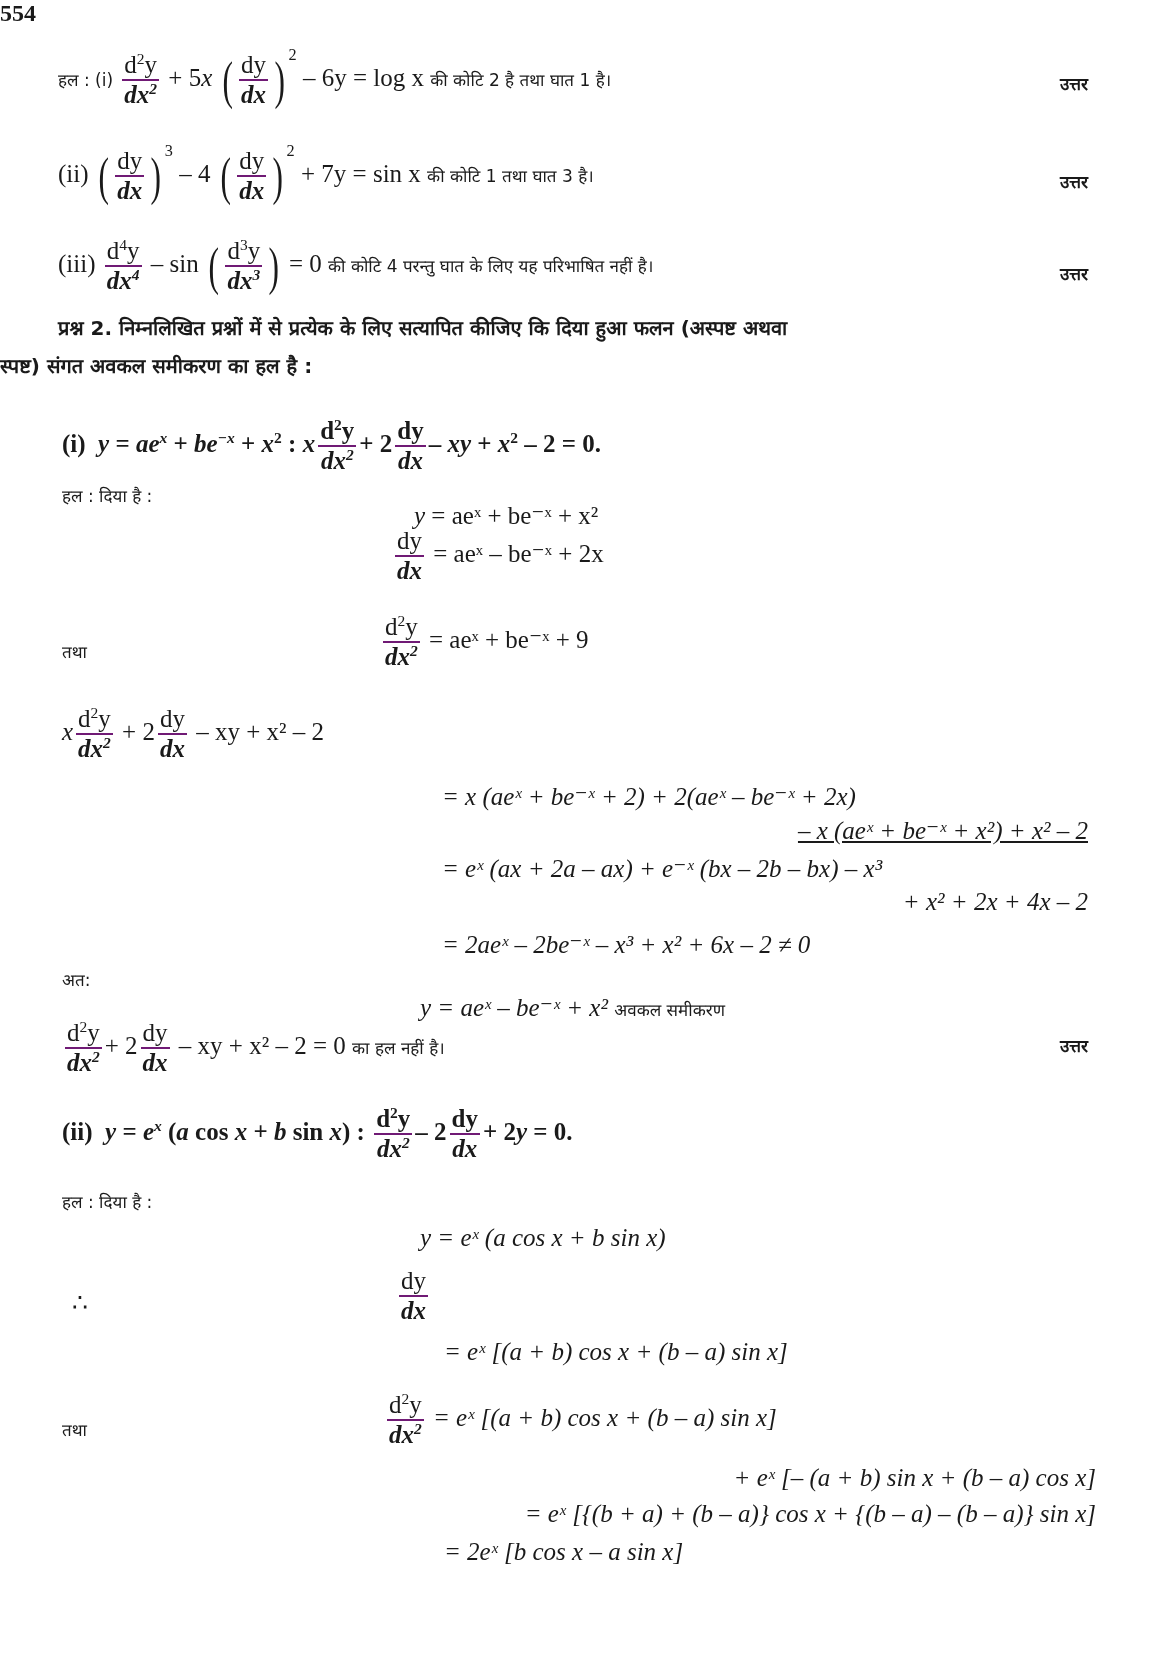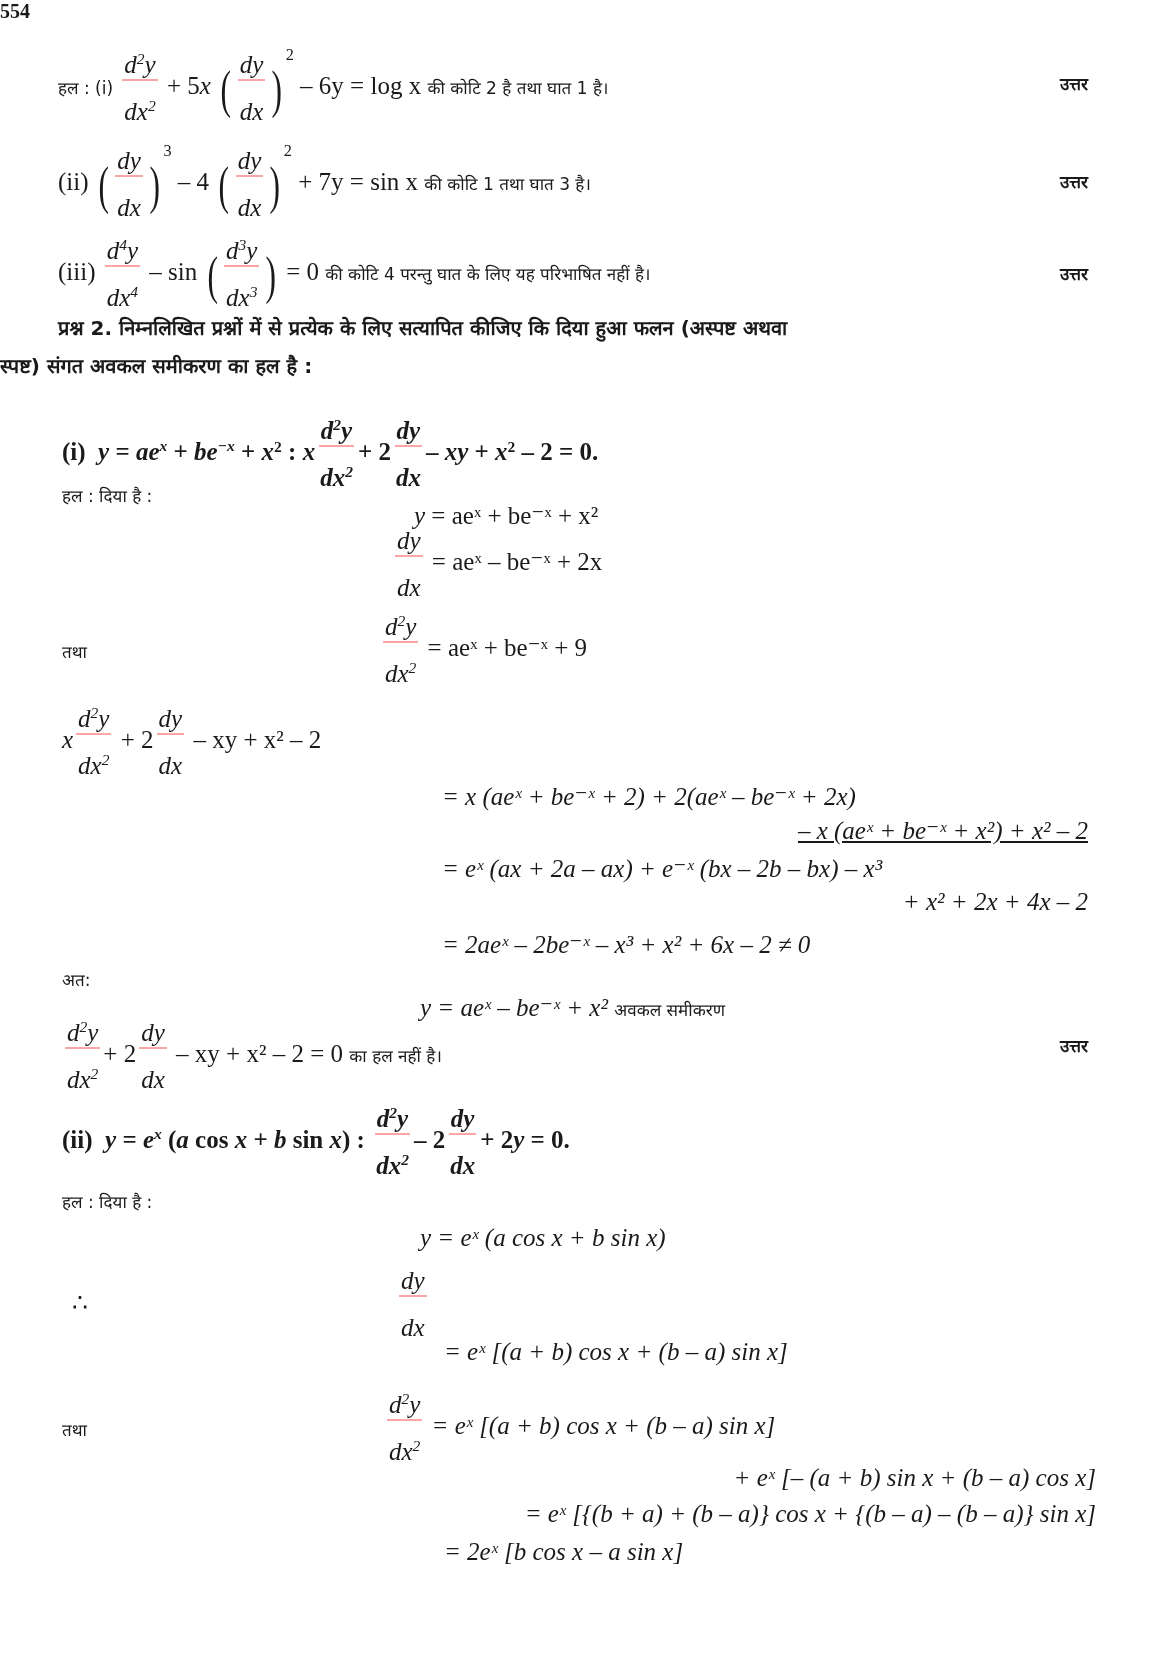--- a/index.html
+++ b/index.html
@@ -6,32 +6,32 @@
   body {
     width:1166px; height:1670px; position:relative; overflow:hidden;
     font-family:"Liberation Serif","DejaVu Serif",serif;
     color:#1a1a1a; font-size:25px;
   }
   .abs { position:absolute; white-space:nowrap; }
   i, .it { font-style:italic; }
   .b { font-weight:bold; }
   sup { font-size:0.62em; vertical-align:0.55em; line-height:0; }
   .frac { display:inline-flex; flex-direction:column; align-items:center; vertical-align:middle; margin:0 3px; line-height:1.05; }
-  .frac .num { padding:0 2px 1px; border-bottom:2px solid #fca5a5; font-style:italic; }
-  .frac .den { padding:18px 2px 0; font-style:italic; }
+  .frac .num { padding:0 2px 1px; border-bottom:2px solid #701a75; }
+  .frac .den { padding:1px 2px 0; font-style:italic;font-weight:bold; }
   .paren { display:inline-block; font-size:2.1em; vertical-align:middle; line-height:1; transform:scaleX(0.6); font-weight:normal; }
   .pw { display:inline-block; vertical-align:top; font-size:0.65em; margin-top:-6px; }
   .ans { position:absolute; right:78px; font-size:24px; }
   .hi { font-family:"DejaVu Sans",sans-serif; font-size:17px; }
   .hib { font-family:"DejaVu Sans",sans-serif; font-size:20px; font-weight:bold; }
 </style>
 </head>
 <body>
 
-<div class="abs b" style="left:0;top:0;font-size:20px;">554</div>
+<div class="abs b" style="left:0;top:0;font-size:24px;">554</div>
 
 <div class="abs" style="left:58px;top:52px;">
   <span class="hi">हल : (i)</span>
   <span class="frac">
       <span class="num">d<sup>2</sup>y</span>
       <span class="den">dx<sup>2</sup></span>
     </span>
   + 5<i>x</i>
   <span class="paren">(</span><span class="frac">
       <span class="num">dy</span>

